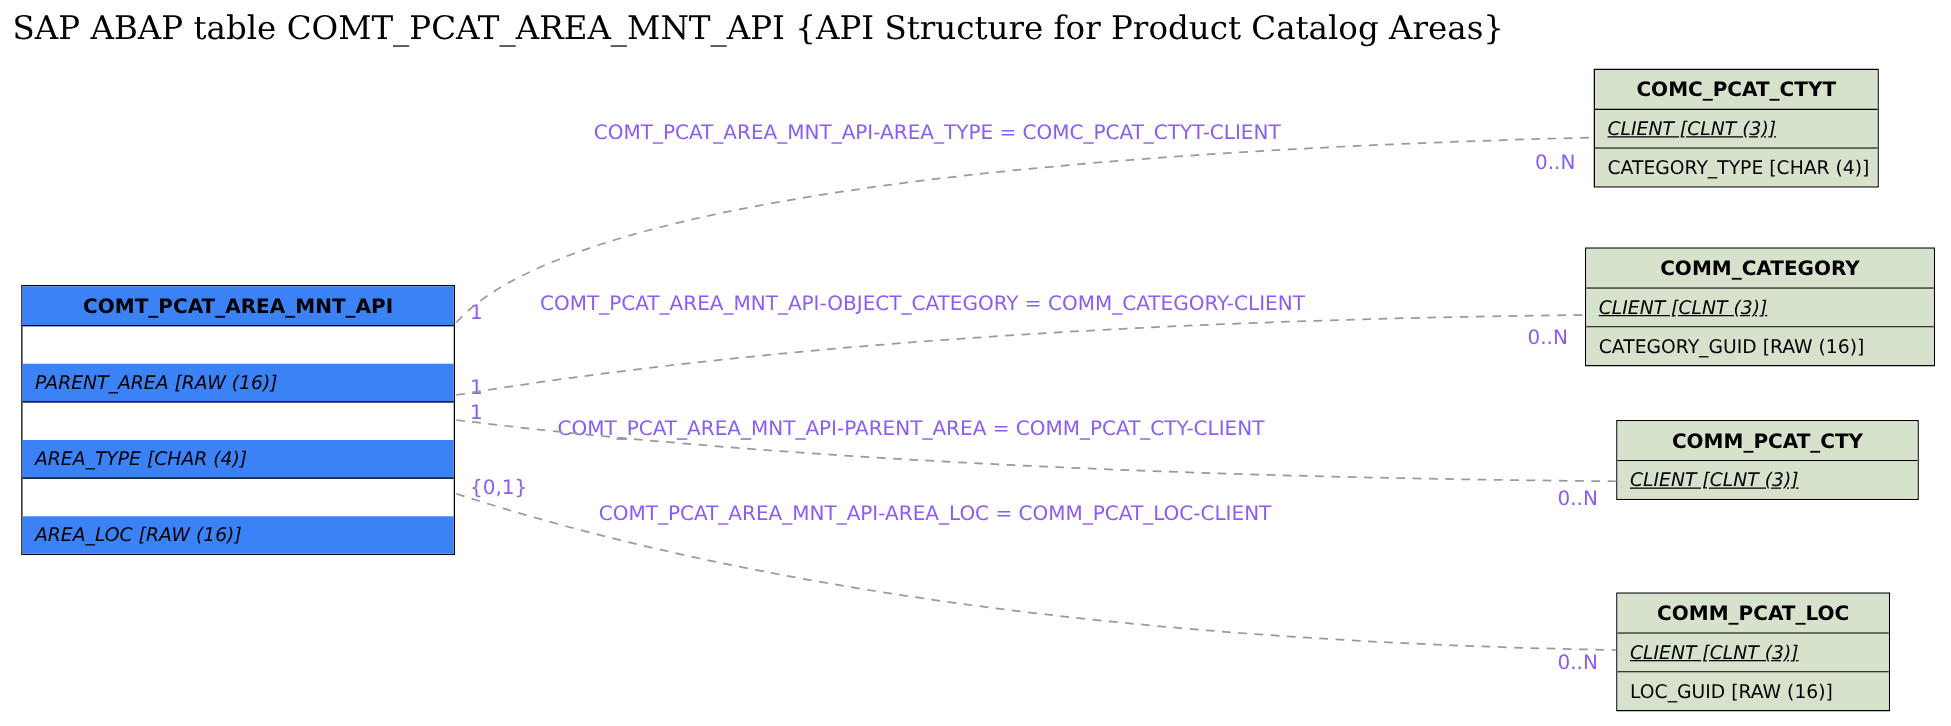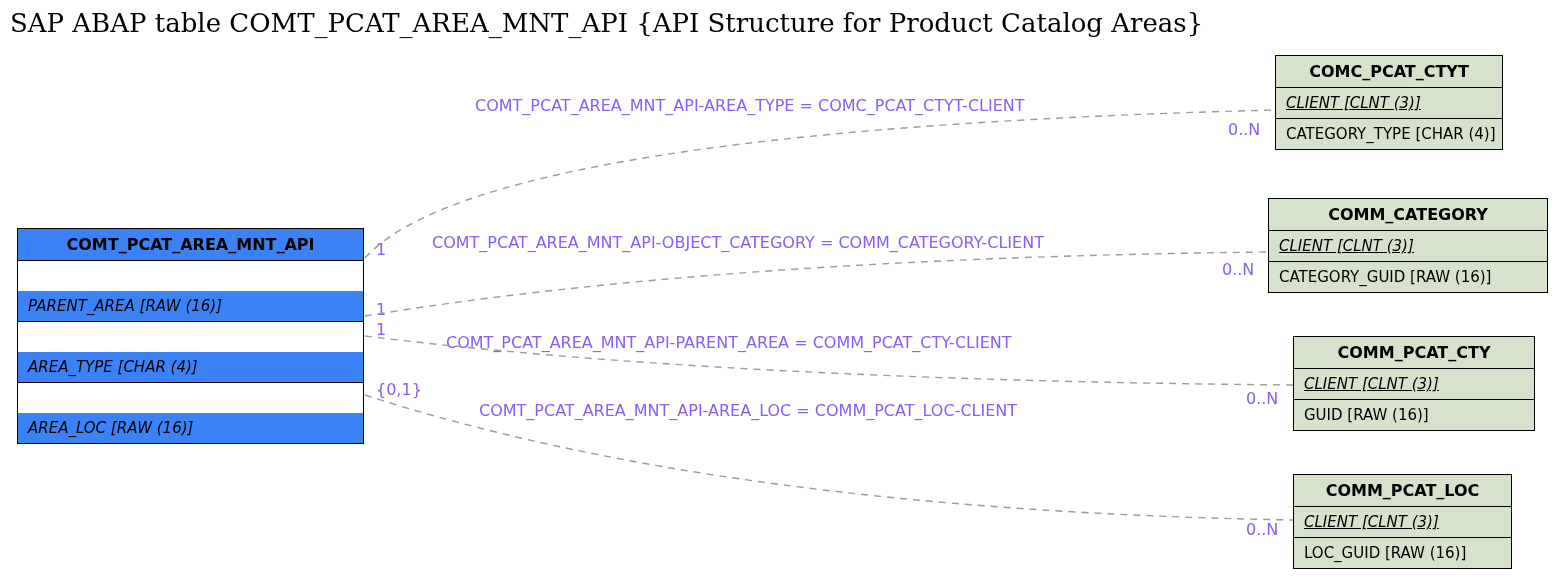--- a/index.html
+++ b/index.html
@@ -85,21 +85,20 @@
 
 <div class="table rel" style="left:1268px; top:198px; width:280px;">
   <div class="hdr">COMM_CATEGORY</div>
   <div class="row pk">CLIENT [CLNT (3)]</div>
   <div class="row">CATEGORY_GUID [RAW (16)]</div>
 </div>
 
 <div class="table rel" style="left:1293px; top:336px; width:242px;">
   <div class="hdr">COMM_PCAT_CTY</div>
   <div class="row pk">CLIENT [CLNT (3)]</div>
-  <div class="row">GUID [RAW (16)]</div>
 </div>
 
 <div class="table rel" style="left:1293px; top:474px; width:219px;">
   <div class="hdr">COMM_PCAT_LOC</div>
   <div class="row pk">CLIENT [CLNT (3)]</div>
   <div class="row">LOC_GUID [RAW (16)]</div>
 </div>
 
 <div class="label" style="left:475px; top:96px;">COMT_PCAT_AREA_MNT_API-AREA_TYPE = COMC_PCAT_CTYT-CLIENT</div>
 <div class="label" style="left:432px; top:233px;">COMT_PCAT_AREA_MNT_API-OBJECT_CATEGORY = COMM_CATEGORY-CLIENT</div>

